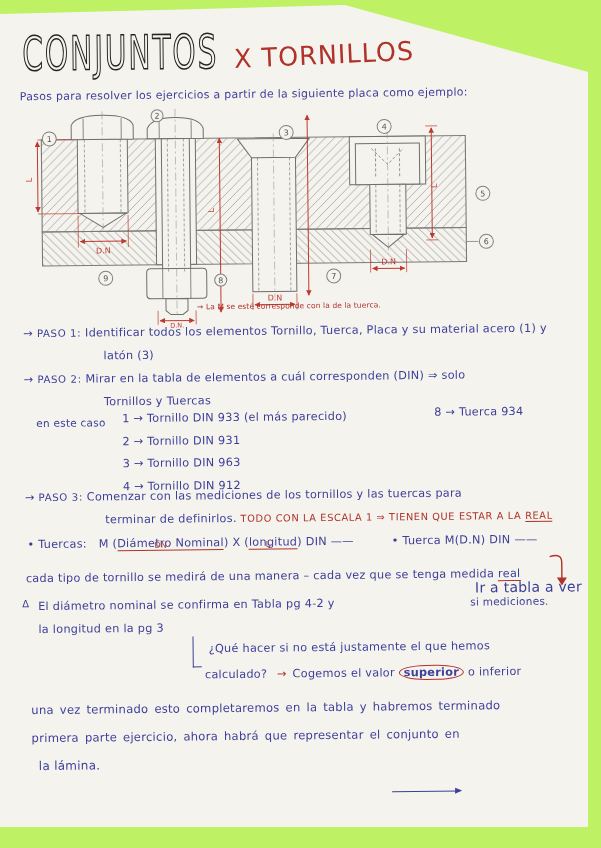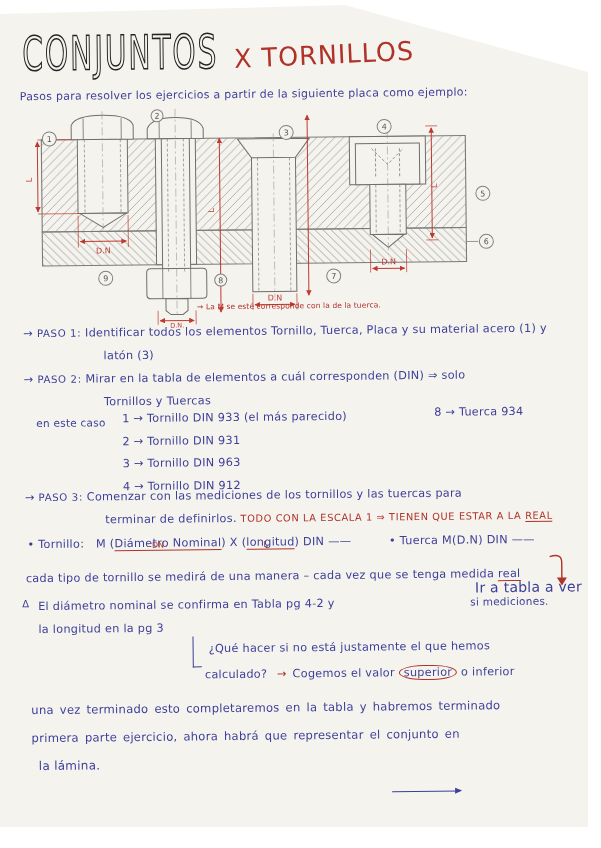--- a/index.html
+++ b/index.html
@@ -1,30 +1,30 @@
 <!DOCTYPE html>
 <html><head>
 <meta charset="utf-8">
 <style>
   html,body{margin:0;padding:0;}
   body{width:601px;height:848px;background:#0c0c0c;overflow:hidden;
        font-family:"DejaVu Sans",sans-serif;}
-  .scan{position:relative;width:601px;height:848px;background:#ffffff;}
+  .scan{position:relative;width:601px;height:848px;background:#bef264;}
   .paper{position:absolute;left:0;top:0;width:601px;height:848px;background:#f4f3ee;
          clip-path:polygon(0px 14px,200px 9px,345px 5px,588px 72px,588px 827px,0px 827px);}
   .content{position:absolute;left:0;top:0;width:601px;height:848px;
            transform:rotate(-0.6deg);transform-origin:40px 400px;}
   .t{position:absolute;white-space:nowrap;color:#3d3f99;font-size:11.3px;letter-spacing:.25px;}
   .red{color:#b03229;}
   .small{font-size:7.5px;letter-spacing:.1px;}
   .caps{font-size:10.2px;letter-spacing:.6px;}
   .ann{position:relative;display:inline-block;}
   .ann .uline{border-bottom:1.2px solid #b03229;}
   .ann .mark{position:absolute;left:35%;top:4px;color:#b03229;font-size:8px;letter-spacing:0;}
-  .circled{display:inline-block;border:1.2px solid #b03229;border-radius:50% / 60%;padding:0 4px;}
+  .circled{display:inline-block;border:1.2px solid #b03229;border-radius:50% / 60%;padding:0 4px;font-weight:bold;}
   .u-red{border-bottom:1.6px solid #b03229;}
   .bracket{position:absolute;width:8px;height:30px;border-left:1.7px solid #3d3f99;
            border-bottom:1.7px solid #3d3f99;}
   .arrow-line{position:absolute;height:0;border-top:1.6px solid #3d3f99;}
   .arrow-line:after{content:"";position:absolute;right:-2px;top:-4.5px;border-left:7px solid #3d3f99;
            border-top:3.5px solid transparent;border-bottom:3.5px solid transparent;}
   svg text{font-family:"DejaVu Sans",sans-serif;}
 </style>
 </head>
 <body>
@@ -178,21 +178,21 @@
     <span class="caps">PASO 3:</span>
     <span>Comenzar con las mediciones de los tornillos y las tuercas  para</span>
   </div>
   <div class="t" style="left:104px;top:514px;">
     <span>terminar de definirlos.</span>
     <span class="red caps" style="font-size:9.8px;">TODO CON LA ESCALA 1 ⇒ TIENEN QUE ESTAR A LA</span>
     <span class="red caps u-red" style="font-size:9.8px;">REAL</span>
   </div>
 
   <div class="t" style="left:26px;top:538px;">
-    <span>• Tornillo:</span>
+    <span>• Tuercas:</span>
     <span style="margin-left:8px;">M (</span><span class="ann"><span class="uline">Diámetro Nominal</span><span class="mark">DN</span></span><span>) X (</span><span class="ann"><span class="uline">longitud</span><span class="mark">L</span></span><span>) DIN ——</span>
     <span style="margin-left:34px;">• Tuerca</span>
     <span>M(D.N)  DIN ——</span>
   </div>
 
   <div class="t" style="left:24px;top:572px;">
     <span>cada tipo de tornillo se medirá de una manera – cada vez que se tenga medida</span>
     <span class="u-red">real</span>
   </div>
   <svg width="24" height="36" style="position:absolute;left:546px;top:558px;">

